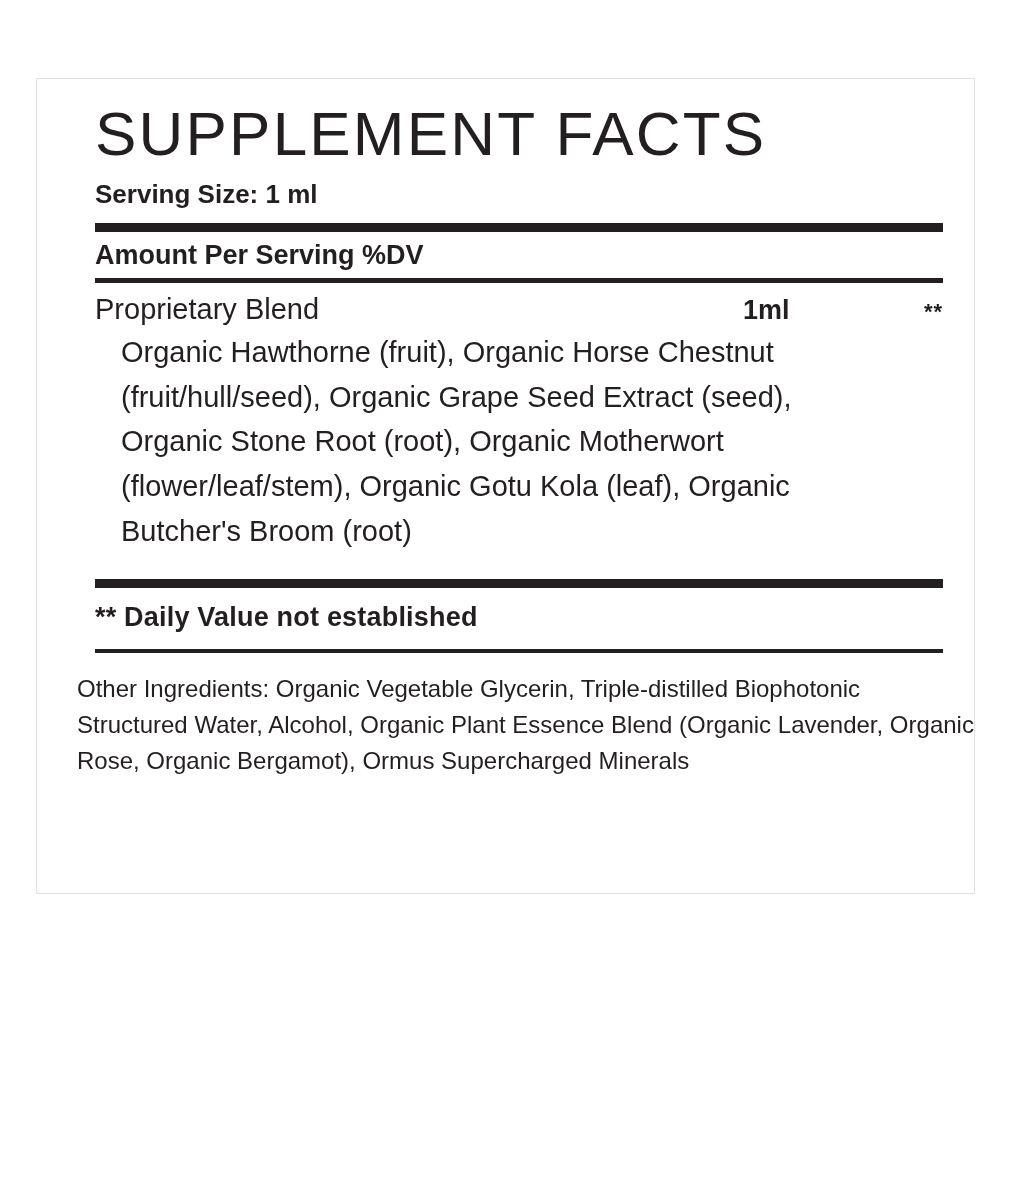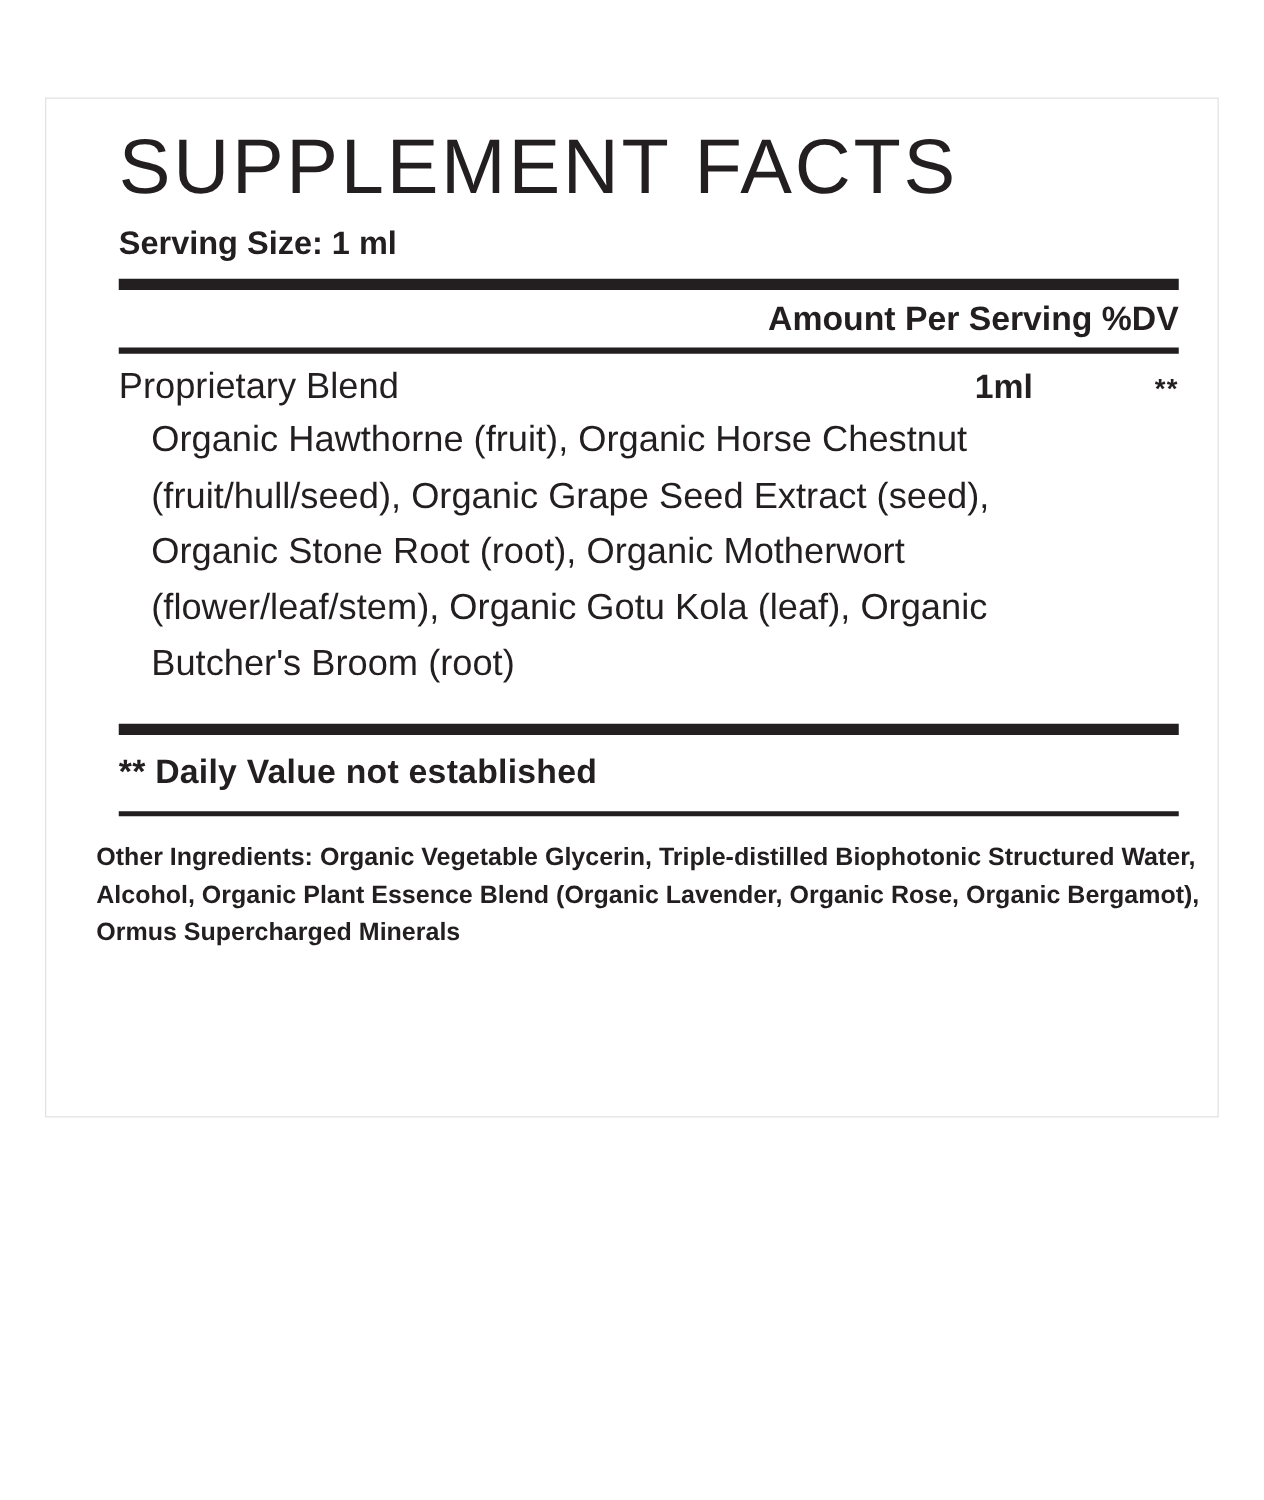--- a/index.html
+++ b/index.html
@@ -73,21 +73,21 @@
 
   .rule-thin {
     height: 4px;
     background: #231f20;
     width: 848px;
     margin: 0;
   }
 
   .amount-row {
     width: 848px;
-    text-align: right;
+    text-align: left;
     font-size: 27px;
     font-weight: bold;
     padding: 8px 0 7px 0;
     box-sizing: border-box;
   }
 
   .blend-row {
     width: 848px;
     display: flex;
     align-items: baseline;
@@ -96,21 +96,21 @@
   }
   .blend-name {
     font-size: 29px;
     font-weight: normal;
     flex: 1 1 auto;
   }
   .blend-amount {
     font-size: 27px;
     font-weight: bold;
     width: 120px;
-    text-align: center;
+    text-align: left;
   }
   .blend-dv {
     font-size: 22px;
     font-weight: bold;
     width: 80px;
     text-align: right;
     letter-spacing: 1px;
   }
 
   .ingredients {
@@ -127,22 +127,22 @@
     font-size: 27px;
     font-weight: bold;
     padding: 14px 0 16px 0;
     box-sizing: border-box;
     letter-spacing: 0.2px;
   }
 
   .other-ing {
     width: 900px;
     margin-left: -18px;
-    font-size: 20px;
-    font-weight: bold;
+    font-size: 24px;
+    font-weight: normal;
     line-height: 1.5;
     padding-top: 18px;
   }
 </style>
 </head>
 <body>
 
 <div class="page">
   <div class="panel">
     <div class="inner">

